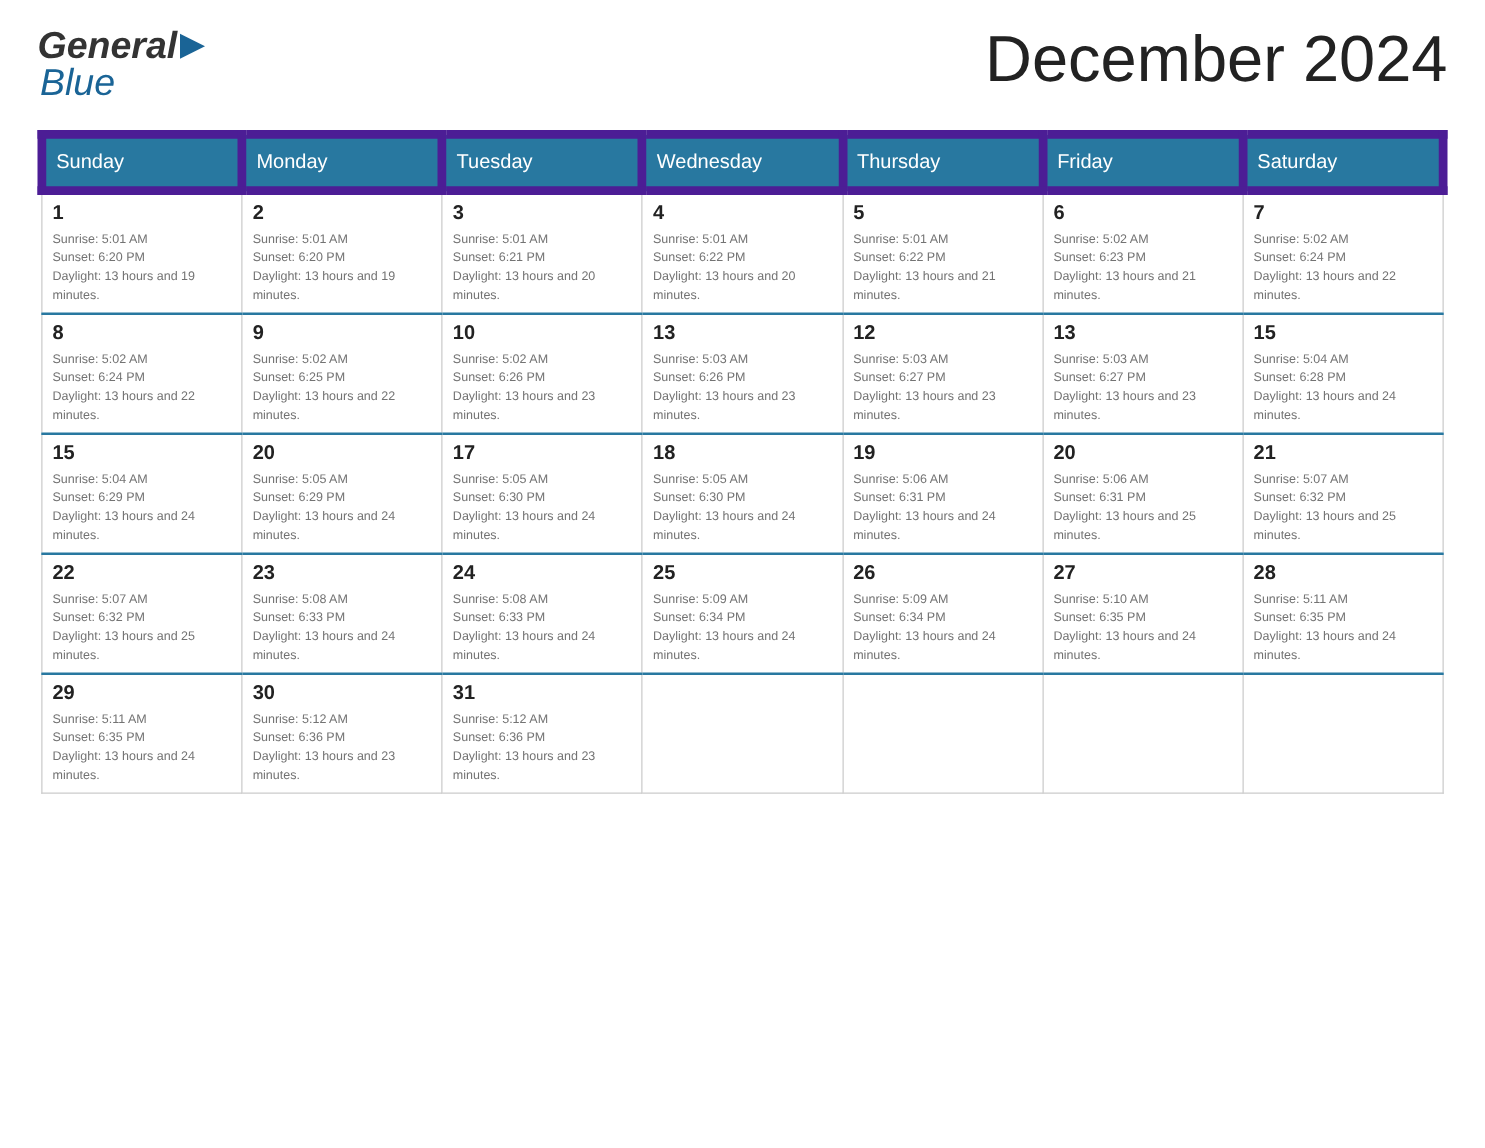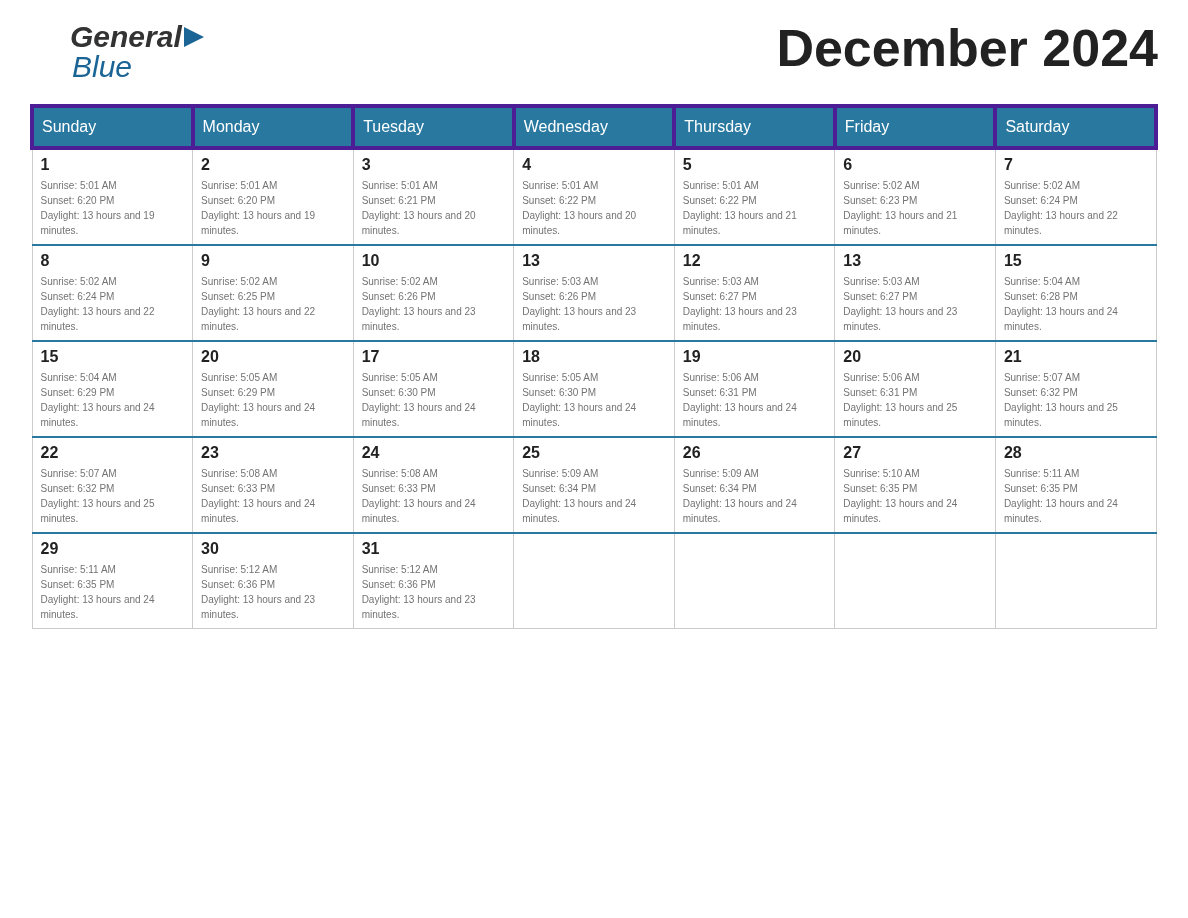--- a/index.html
+++ b/index.html
@@ -8,58 +8,57 @@
       background: #fff;
       width: 1188px;
       min-height: 918px;
       padding: 20px 30px;
     }
     .header {
       display: flex;
       justify-content: space-between;
       align-items: flex-start;
       margin-bottom: 20px;
-      margin-left: 40px;
     }
     .logo {
       display: flex;
       flex-direction: column;
       align-items: flex-start;
     }
     .logo-text {
       display: flex;
       align-items: center;
       gap: 0;
     }
     .title-section {
       text-align: right;
     }
     .month-title {
       font-size: 52px;
-      font-weight: bold;
+      font-weight: normal;
       color: #222;
       line-height: 1.1;
     }
     .location {
       font-size: 22px;
       color: #555;
       margin-top: 5px;
     }
     .calendar {
       width: 100%;
       border-collapse: collapse;
     }
     .calendar th {
       background-color: #2878a0;
       color: #fff;
       padding: 10px 8px;
       text-align: left;
       font-size: 16px;
       font-weight: normal;
-      border: 4px solid #4c1d95;
+      border: 7px solid #4c1d95;
     }
     .calendar td {
       border: 1px solid #ccc;
       vertical-align: top;
       padding: 6px 8px;
       width: 14.28%;
       font-size: 13px;
       color: #333;
       min-height: 100px;
     }

